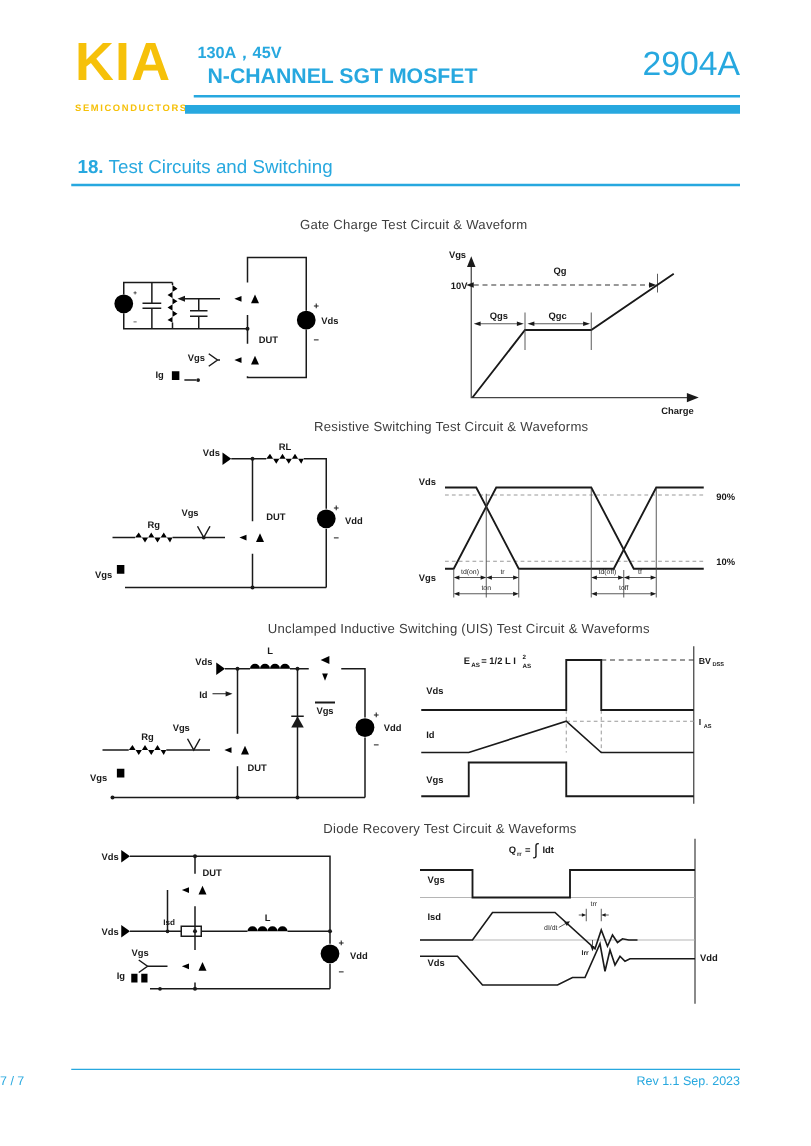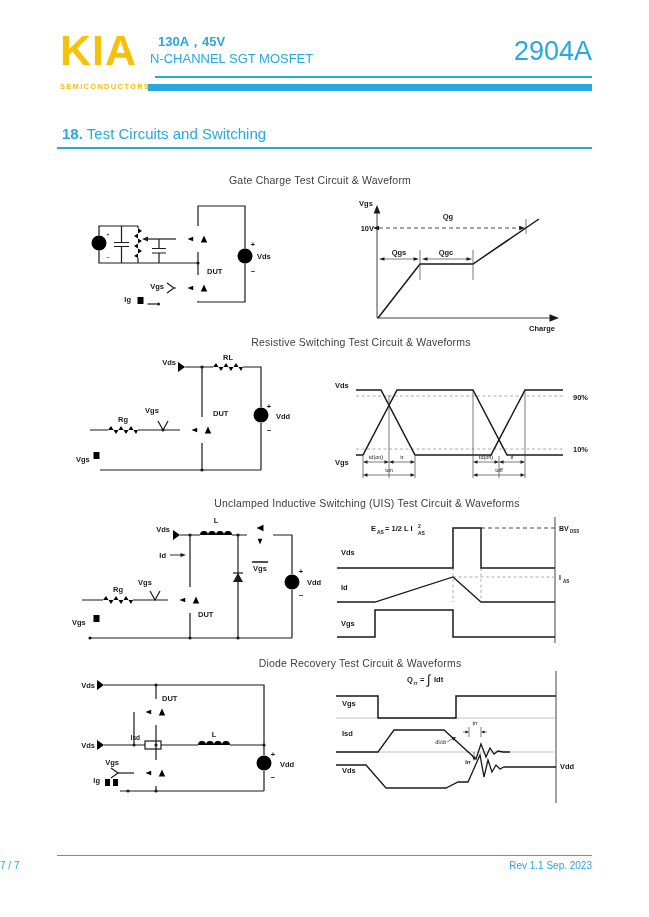--- a/index.html
+++ b/index.html
@@ -3,30 +3,30 @@
 <meta charset="utf-8">
 <style>
   html,body{margin:0;padding:0;background:#fff;}
   .pg{position:relative;width:649px;height:917px;background:#fff;overflow:hidden;
       font-family:"Liberation Sans",sans-serif;}
   .abs{position:absolute;}
   .cyan{color:#27A8DF;}
   .logo{left:60px;top:26px;font-size:43px;font-weight:800;color:#F6C10A;letter-spacing:1px;}
   .logosub{left:60px;top:82px;font-size:7.5px;font-weight:700;color:#F6C10A;letter-spacing:1.3px;}
   .spec1{left:158px;top:33px;font-size:13px;font-weight:700;}
-  .spec2{left:150px;top:51px;font-size:13px;font-weight:400;}
+  .spec2{left:166px;top:51px;font-size:17px;font-weight:700;}
   .pn{left:440px;top:36px;width:152px;text-align:right;font-size:27px;font-weight:400;}
   .hline1{left:155px;top:76px;width:437px;height:1.5px;background:#27A8DF;}
   .hbar{left:148px;top:84px;width:444px;height:7px;background:#27A8DF;}
   .sect{left:62px;top:125px;font-size:15px;}
   .sect b{font-weight:700;margin-right:4px;}
   .sectline{left:57px;top:147px;width:535px;height:1.5px;background:#27A8DF;}
   .figtitle{font-size:10.5px;font-weight:500;color:#3d3d3d;letter-spacing:.2px;
             transform:translateX(-50%);white-space:nowrap;}
-  .ft1{left:320px;top:174px;} .ft2{left:361px;top:336px;}
+  .ft1{left:331px;top:174px;} .ft2{left:361px;top:336px;}
   .ft3{left:367px;top:497px;} .ft4{left:340px;top:657px;margin-left:20px;}
   .fline{left:57px;top:855px;width:535px;height:1px;background:#27A8DF;}
   .fpage{left:0;top:860px;width:649px;text-align:left;font-size:10px;}
   .frev{left:392px;top:860px;width:200px;text-align:right;font-size:10px;}
   
   .ckt line,.ckt path,.ckt circle,.ckt rect,.ckt polyline{stroke:#1a1a1a;stroke-width:1.2;fill:none;}
   .ckt .dev{stroke-width:1.5;}
   .ckt .fill,.wf .fill{fill:#1a1a1a;stroke:none;}
   .ckt .dot{fill:#1a1a1a;stroke:none;}
   text.lbl{font-family:"Liberation Sans",sans-serif;font-size:7.5px;font-weight:700;fill:#1a1a1a;stroke:none;}

